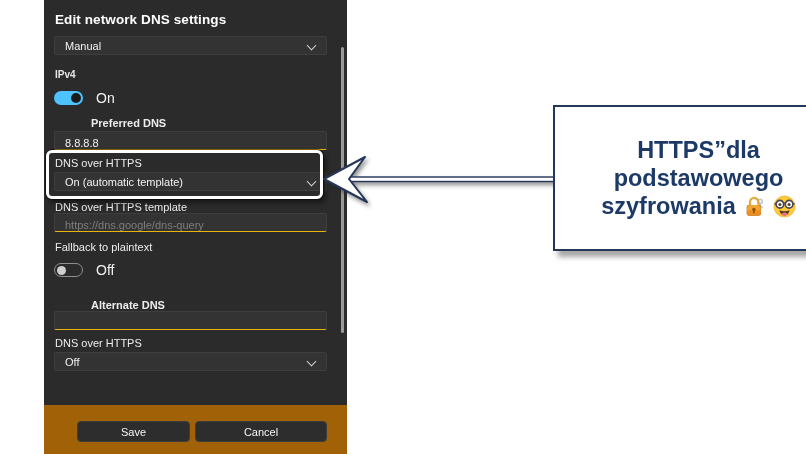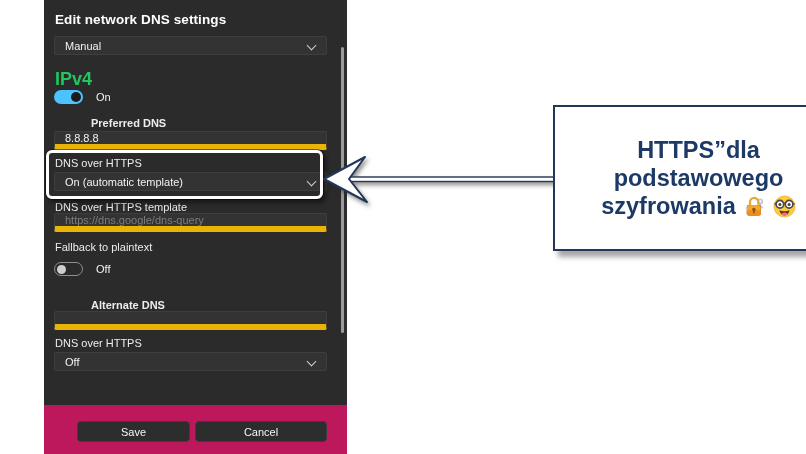--- a/index.html
+++ b/index.html
@@ -4,41 +4,41 @@
 <style>
   html,body{margin:0;padding:0;background:#ffffff;}
   .stage{position:relative;width:806px;height:454px;background:#ffffff;overflow:hidden;
          font-family:"Liberation Sans",sans-serif;margin-left:44px;}
 
   
   .panel{position:absolute;left:0;top:0;width:303px;height:454px;background:#2b2b2b;}
   .title{position:absolute;left:11px;top:12px;font-size:13.5px;font-weight:bold;color:#ffffff;letter-spacing:.1px;}
   .field-label{position:absolute;left:11px;font-size:11px;color:#ececec;}
   .field-label.bold{font-weight:bold;padding-left:36px;}
-  .heading{position:absolute;left:11px;font-size:18px;font-weight:bold;color:#22c55e;}
+  .heading{position:absolute;left:11px;font-size:10px;font-weight:bold;color:#e5e5e5;}
 
   .control{position:absolute;left:10px;width:273px;height:19px;box-sizing:border-box;
            background:#333333;border:1px solid #3e3e3e;border-radius:2px;
            display:flex;align-items:center;padding:0 24px 0 10px;
            color:#f2f2f2;font-size:11px;white-space:nowrap;overflow:hidden;}
-  .control.textfield{border-bottom:6px solid #eab308;align-items:flex-end;}
+  .control.textfield{border-bottom:1px solid #eab308;align-items:flex-end;}
   .control .placeholder{color:#7d7d7d;}
   .chev{position:absolute;right:11px;top:5px;width:6px;height:6px;
         border-right:1.4px solid #cfcfcf;border-bottom:1.4px solid #cfcfcf;
         transform:rotate(45deg);}
 
   .toggle-row{position:absolute;left:10px;display:flex;align-items:center;gap:13px;
-              color:#f2f2f2;font-size:11px;}
+              color:#f2f2f2;font-size:14px;}
   .toggle{position:relative;width:29px;height:14px;border-radius:8px;box-sizing:border-box;}
   .toggle.on{background:#4cc2ff;}
   .toggle.on .knob{position:absolute;right:2px;top:2px;width:10px;height:10px;border-radius:50%;background:#1b1b1b;}
   .toggle.off{border:1px solid #8f8f8f;background:transparent;}
   .toggle.off .knob{position:absolute;left:2px;top:2px;width:9px;height:9px;border-radius:50%;background:#cfcfcf;}
 
-  .footer{position:absolute;left:0;top:405px;width:303px;height:49px;background:#be185d;}
+  .footer{position:absolute;left:0;top:405px;width:303px;height:49px;background:#a16207;}
   .btn{position:absolute;top:16px;height:21px;box-sizing:border-box;
        background:#2d2d2d;border:1px solid #3d3d3d;border-radius:4px;
        color:#f5f5f5;font-size:11px;display:flex;align-items:center;justify-content:center;cursor:default;}
   .btn.save{left:33px;width:113px;}
   .btn.cancel{left:151px;width:132px;}
 
   .scrollbar{position:absolute;left:297px;top:47px;width:2.5px;height:286px;background:#9a9a9a;border-radius:2px;}
 
   
   .highlight{position:absolute;left:2px;top:150px;width:277px;height:49px;box-sizing:border-box;

